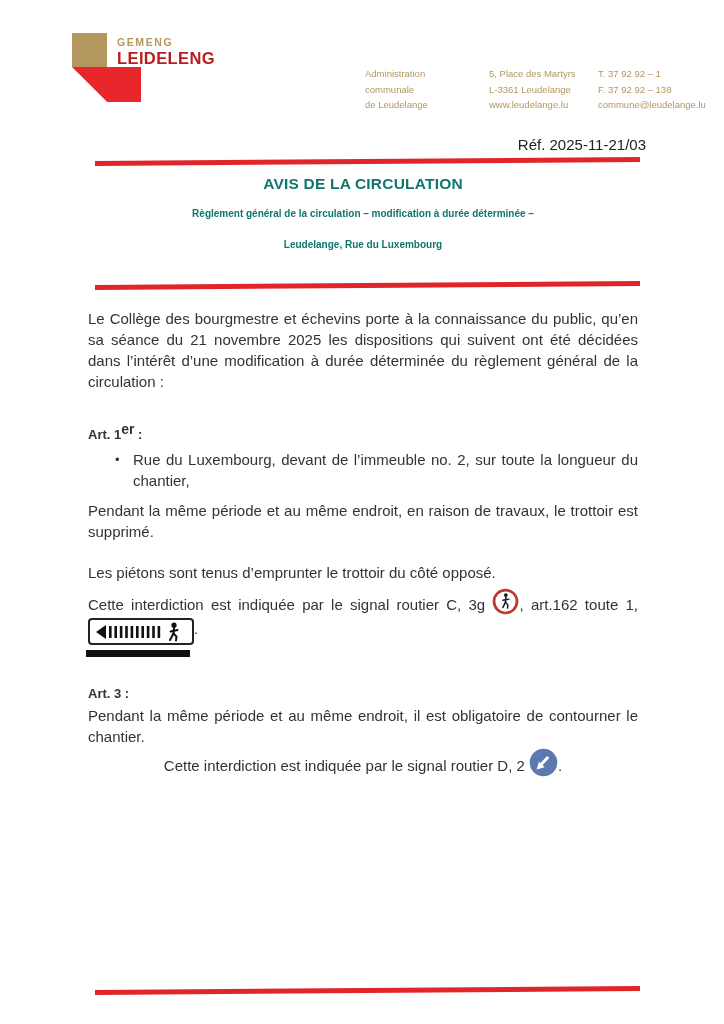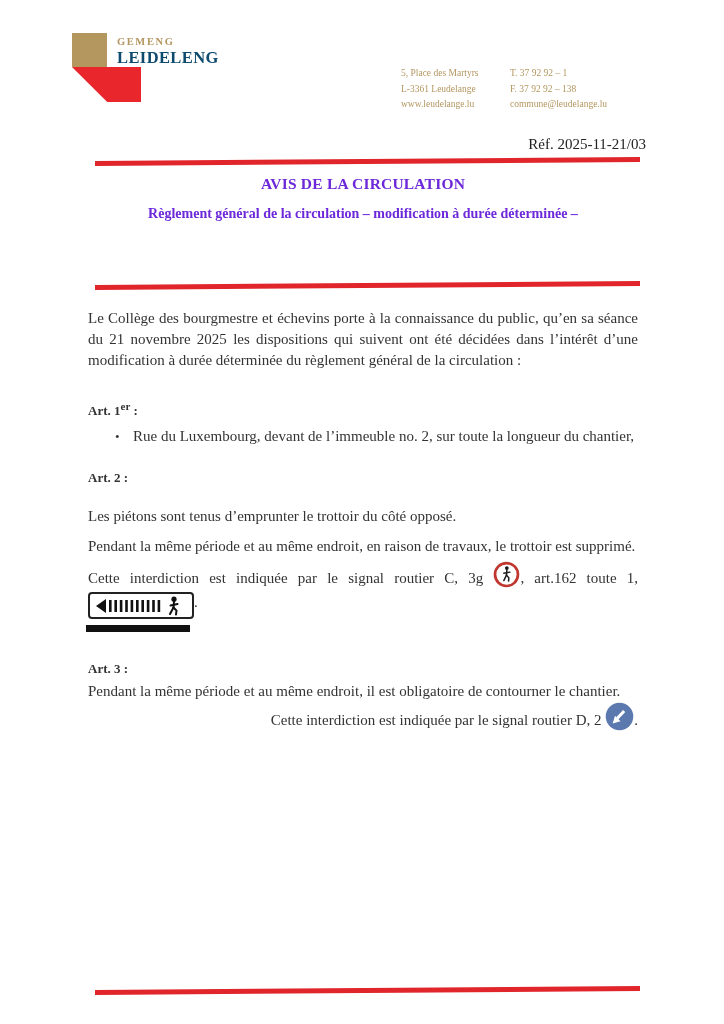--- a/index.html
+++ b/index.html
@@ -1,42 +1,42 @@
 <!DOCTYPE html>
 <html><head>
 <meta charset="utf-8">
 <style>
   html,body { margin:0; padding:0; background:#ffffff; }
   .page {
     position:relative; width:724px; height:1024px; background:#ffffff;
-    font-family:Liberation Serif, serif; color:#333333; overflow:hidden;
+    font-family:Liberation Sans, sans-serif; color:#333333; overflow:hidden;
   }
   
   .logo-square { position:absolute; left:72px; top:33px; width:35px; height:34px; background:#b4965f; }
   .logo-flag { position:absolute; left:72px; top:67px; width:69px; height:35px; background:#e8262c;
                clip-path:polygon(0 0,100% 0,100% 100%,51% 100%); }
   .logo-text { position:absolute; left:117px; top:36px; }
   .logo-gemeng { color:#b4965f; font-size:10.5px; font-weight:600; letter-spacing:1.6px; }
-  .logo-leideleng { color:#0c4a6e; font-size:16.5px; font-weight:bold; letter-spacing:0.4px; margin-top:1px; }
+  .logo-leideleng { color:#b91c1c; font-size:16.5px; font-weight:bold; letter-spacing:0.4px; margin-top:1px; }
   .contact { position:absolute; left:365px; top:66px; display:flex; color:#b4965f; font-size:9.5px; line-height:15.5px; }
   .contact-col1 { width:88px; }
   .contact-col2 { width:109px;margin-left:36px; }
   .ref { position:absolute; right:78px; top:136px; font-size:15px; color:#222222; }
   
   .redbar { position:absolute; left:95px; width:545px; height:5px; background:#e0252b; transform:rotate(-0.4deg); }
   .bar1 { top:159px; } .bar2 { top:283px; } .bar3 { top:988px; }
   
-  .title-block { position:absolute; left:88px; right:86px; top:175px; text-align:center; color:#6d28d9; }
+  .title-block { position:absolute; left:88px; right:86px; top:175px; text-align:center; color:#0f766e; }
   .notice-title { font-size:15.5px; font-weight:bold; letter-spacing:0.2px; }
-  .notice-sub { font-size:14px; font-weight:bold; line-height:31px; margin-top:5px; }
+  .notice-sub { font-size:10px; font-weight:bold; line-height:31px; margin-top:5px; }
   
   .content { position:absolute; left:88px; right:86px; top:308px; }
   .body { font-size:15px; line-height:21px; text-align:justify; margin:0; }
   .art-heading { font-size:13px; font-weight:bold; margin:0; }
-  .art-heading sup { font-size:11px; }
+  .art-heading sup { font-size:14px; }
   .bold { font-weight:bold; }
   .bullet-row { display:flex; margin-top:7px; }
   .bullet-marker { width:18px; margin-left:27px; font-size:13px; line-height:21px; }
   .bullet-text { flex:1; }
   .stretch { text-align:justify; text-align-last:justify; }
   .icon-inline { display:inline-block; vertical-align:middle; margin-top:-10px; margin-bottom:-6px; }
   
   .sign162wrap { display:inline-block; vertical-align:top; }
   .sign162box { display:inline-block; border:2px solid #222; border-radius:4px; background:#fff; padding:1px 3px 0 3px; line-height:0; }
   .sign162shadow { display:block; height:7px; background:#111; margin-top:2px; margin-left:-2px; width:104px; }
@@ -52,64 +52,69 @@
 <div class="page">
 
   <div class="logo-square"></div>
   <div class="logo-flag"></div>
   <div class="logo-text">
     <div class="logo-gemeng">GEMENG</div>
     <div class="logo-leideleng">LEIDELENG</div>
   </div>
 
   <div class="contact">
+    <div class="contact-col1">
+      <div>Administration</div>
+      <div>communale</div>
+      <div>de Leudelange</div>
+    </div>
     <div class="contact-col2">
       <div>5, Place des Martyrs</div>
       <div>L-3361 Leudelange</div>
       <div>www.leudelange.lu</div>
     </div>
     <div class="contact-col3">
       <div>T. 37 92 92 – 1</div>
       <div>F. 37 92 92 – 138</div>
       <div>commune@leudelange.lu</div>
     </div>
   </div>
 
   <div class="ref">Réf. 2025-11-21/03</div>
 
   <div class="redbar bar1"></div>
 
   <div class="title-block">
     <div class="notice-title">AVIS DE LA CIRCULATION</div>
     <div class="notice-sub">
       <span>Règlement général de la circulation – modification à durée déterminée –</span><br>
+      <span>Leudelange, Rue du Luxembourg</span>
     </div>
   </div>
 
   <div class="redbar bar2"></div>
 
   <div class="content">
 
     <p class="body">Le Collège des bourgmestre et échevins porte à la connaissance du public, qu’en sa séance du 21 novembre 2025 les dispositions qui suivent ont été décidées dans l’intérêt d’une modification à durée déterminée du règlement général de la circulation :</p>
 
     <p class="art-heading mt-art1"><span>Art. 1</span><sup>er</sup><span> :</span></p>
 
 
     <div class="bullet-row">
       <span class="bullet-marker">•</span>
       <p class="body bullet-text">Rue du Luxembourg, devant de l’immeuble no. 2, sur toute la longueur du chantier,</p>
     </div>
 
 
 
-    <p class="art-heading mt-art2">Art. 2 :</p>
+
+    <p class="body mt-a2p1">Pendant la même période et au même endroit, en raison de travaux, le trottoir est supprimé.</p>
 
     <p class="body mt-a2p2" style="text-align:left;">Les piétons sont tenus d’emprunter le trottoir du côté opposé.</p>
-
-    <p class="body mt-a2p1">Pendant la même période et au même endroit, en raison de travaux, le trottoir est supprimé.</p>
 
     <p class="body stretch mt-sig2">
       <span>Cette interdiction est indiquée par le signal routier C, 3g</span>
       <span class="icon-inline"><svg width="27" height="27" viewBox="0 0 40 40">
             <circle cx="20" cy="20" r="17" fill="#ffffff" stroke="#bf372e" stroke-width="4"></circle>
             <circle cx="20.5" cy="10.5" r="2.8" fill="#1a1a1a"></circle>
             <g stroke="#1a1a1a" stroke-width="2.2" stroke-linecap="round" fill="none">
               <path d="M20.5 13.5 L20 21"></path>
               <path d="M16 18 L25 16.5"></path>
               <path d="M20 21 L16 29"></path>
@@ -145,21 +150,21 @@
           </svg>
         </span>
         <span class="sign162shadow"></span>
       </span><span>.</span>
     </p>
 
     <p class="art-heading mt-art3">Art. 3 :</p>
 
     <p class="body mt-a3p1">Pendant la même période et au même endroit, il est obligatoire de contourner le chantier.</p>
 
-    <p class="body mt-sig3" style="text-align:right;">
+    <p class="body mt-sig3" style="text-align:center;">
       <span>Cette interdiction est indiquée par le signal routier D, 2</span>
       <span class="icon-inline"><svg width="29" height="29" viewBox="0 0 40 40">
             <circle cx="20" cy="20" r="19" fill="#5b79ae"></circle>
             <line x1="26.5" y1="12.5" x2="17" y2="22.5" stroke="#ffffff" stroke-width="4.2"></line>
             <polygon points="10.5,29.5 21.5,26.5 13.8,18.8" fill="#ffffff"></polygon>
           </svg></span><span>.</span>
     </p>
 
   </div>
 

